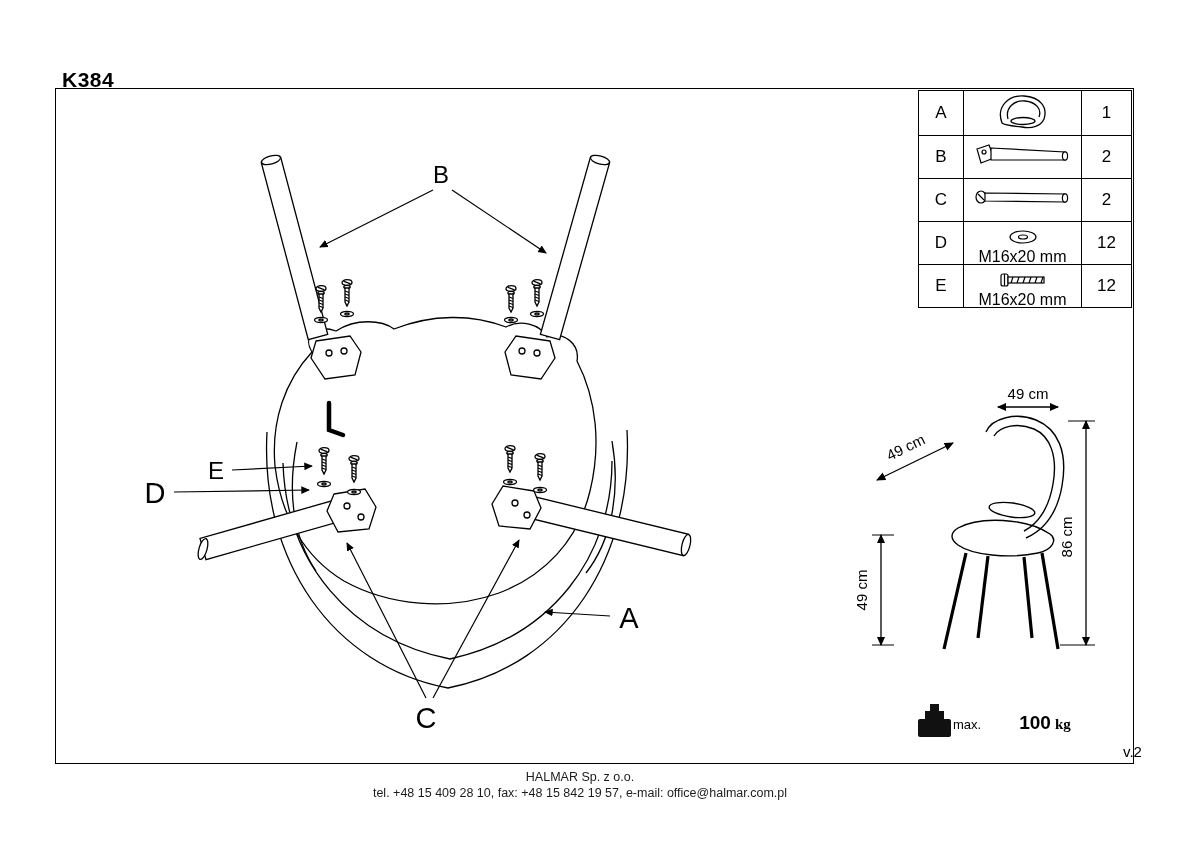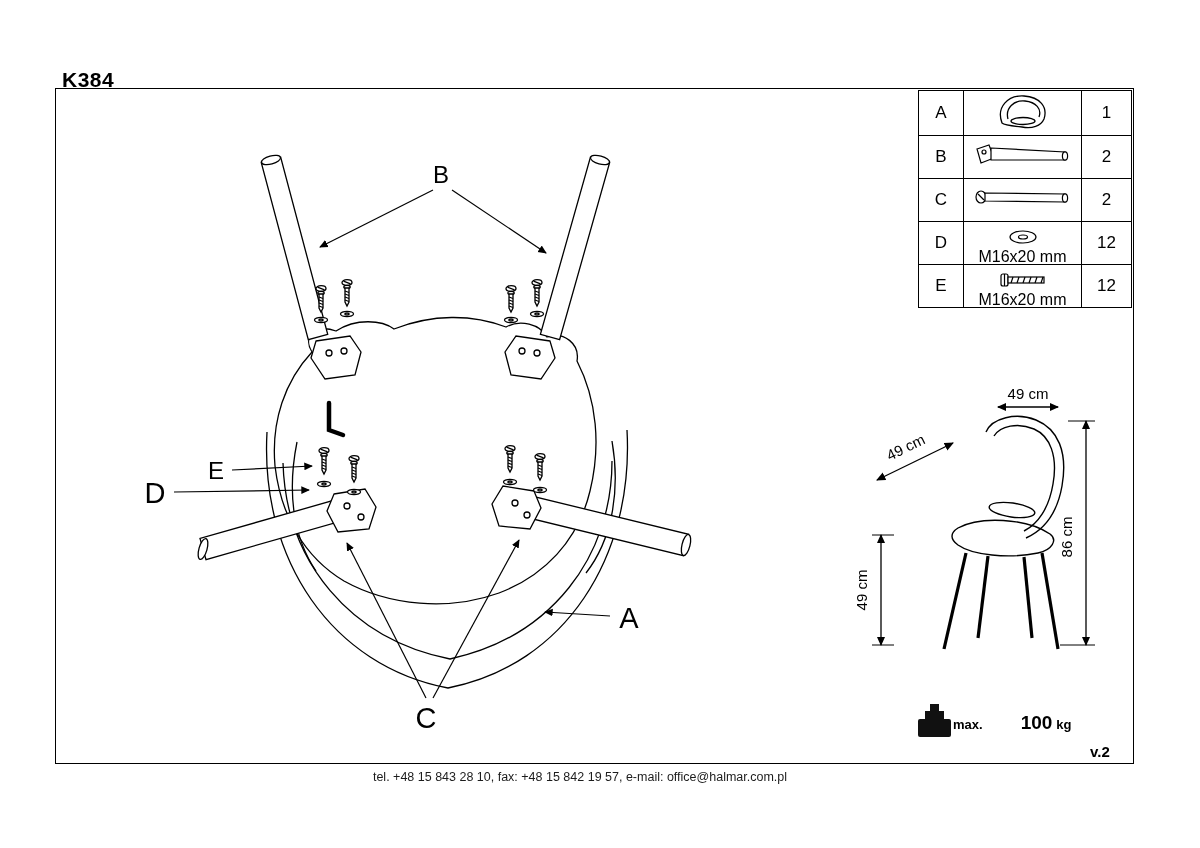--- a/index.html
+++ b/index.html
@@ -1,35 +1,35 @@
 <!DOCTYPE html>
 <html><head>
 <meta charset="utf-8">
 <style>
   * { margin:0; padding:0; box-sizing:border-box; }
   html,body { width:1200px; height:848px; background:#fff; font-family:"Liberation Sans", sans-serif; color:#000; }
   body { position:relative; overflow:hidden; }
   .abs { position:absolute; }
   #model-number { left:62px; top:68px; font-size:21px; font-weight:bold; letter-spacing:.5px; }
   #frame { left:55px; top:88px; width:1079px; height:676px; border:1.5px solid #000; }
-  #version-tag { left:1090px; top:743px; font-size:15px;font-weight:bold; }
+  #version-tag { left:1123px; top:743px; font-size:15px; }
 
   
   #parts-table { left:918px; top:90px; border-collapse:collapse; background:#fff; }
   #parts-table td { border:1px solid #000; text-align:center; vertical-align:middle; padding:0; height:43px; }
   #parts-table td.letter { width:45px; font-size:17px; }
   #parts-table td.icon   { width:118px; }
   #parts-table td.qty    { width:50px; font-size:17px; }
   .spec-text { font-size:16px; line-height:11px; margin-top:-2px; }
 
   
   #weight-text { left:953px; top:712px; display:flex; align-items:baseline; gap:4px; }
-  #weight-text .wprefix { font-size:13px; font-weight:bold;text-align:center; }
+  #weight-text .wprefix { font-size:13px; font-weight:normal;text-align:center; }
   #weight-text .wvalue  { font-size:19px; font-weight:bold;margin-left:34px; }
-  #weight-text .wunit   { font-size:13px; font-weight:bold; }
+  #weight-text .wunit   { font-size:15px; font-weight:bold;font-family:Liberation Serif, serif; }
 
   
   #footer { left:0; top:770px; width:1160px; text-align:center; font-size:12.5px; line-height:15.5px; color:#1c1c1c; }
 
   svg text { font-family:"Liberation Sans", sans-serif; fill:#000; }
   .lbl { font-size:29px; }
   .lbl-sm { font-size:24px; }
   .dim { font-size:15px; }
   #drawing { left:0; top:0; pointer-events:none; }
 </style>
@@ -260,14 +260,15 @@
 
 <div class="abs" id="weight-text">
   <span class="wprefix">max.</span>
   <span class="wvalue">100</span>
   <span class="wunit">kg</span>
 </div>
 
 <div class="abs" id="version-tag">v.2</div>
 
 <div class="abs" id="footer">
-  <div>tel. +48 15 843 28 10, fax: +48 15 842 19 57, e-mail: office@halmar.com.pl</div>
+  <div>HALMAR Sp. z o.o.</div>
+  <div>tel. +48 15 409 28 10, fax: +48 15 842 19 57, e-mail: office@halmar.com.pl</div>
 </div>
 
 </body></html>

